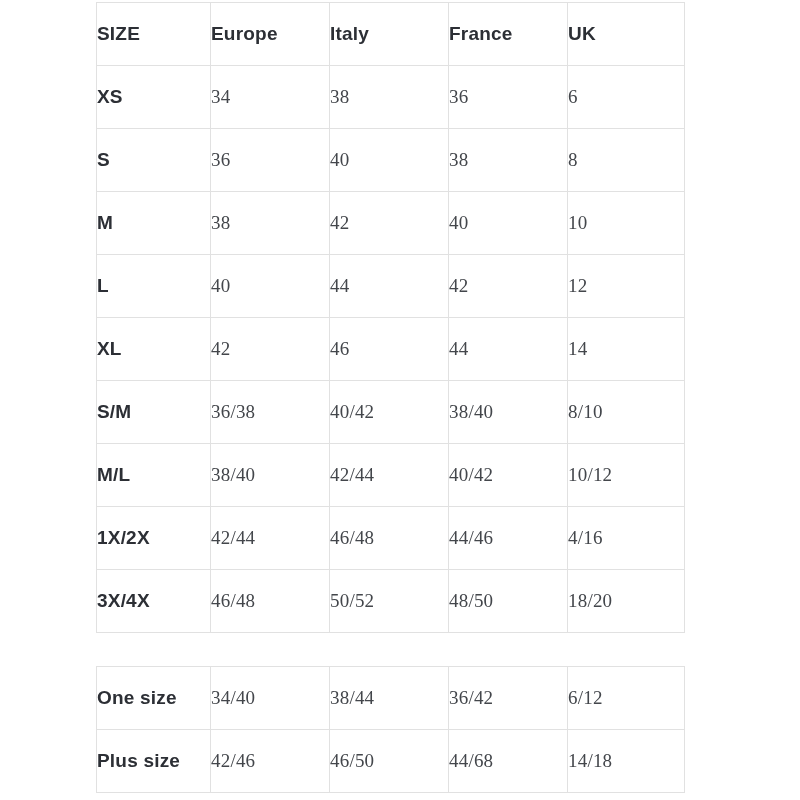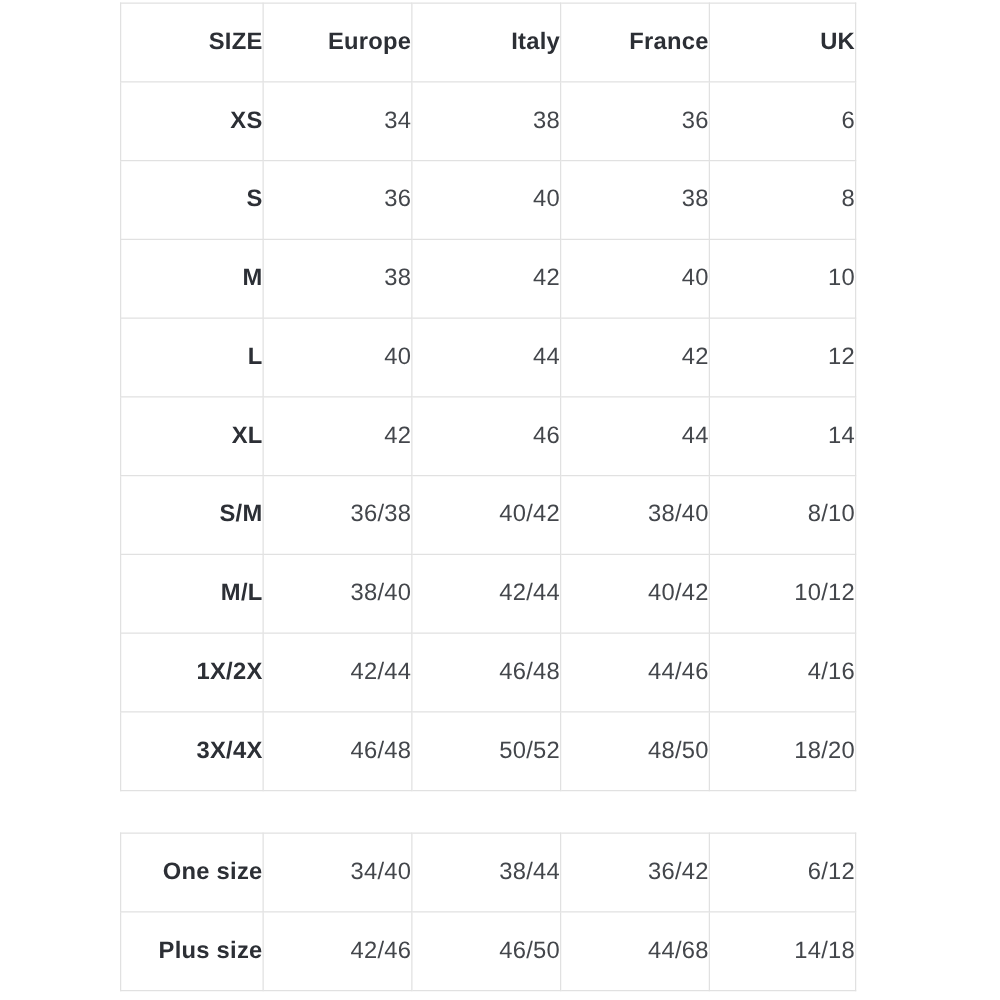--- a/index.html
+++ b/index.html
@@ -23,34 +23,35 @@
     width: 588px;
   }
   table.size-table col.c0 { width: 114px; }
   table.size-table col.c1 { width: 119px; }
   table.size-table col.c2 { width: 119px; }
   table.size-table col.c3 { width: 119px; }
   table.size-table col.c4 { width: 117px; }
   table.size-table th, table.size-table td {
     border: 1px solid #e1e1e1;
     height: 62px;
-    text-align: right;
+    text-align: left;
     vertical-align: middle;
     font-size: 19px;
     letter-spacing: 0.2px;
     padding: 0;
     background: #ffffff;
   }
   table.size-table th {
     font-weight: bold;
     color: #2c2f35;
   }
   table.size-table td {
     font-weight: normal;
     color: #43464b;
+    font-family: Liberation Serif, serif;
   }
   table.size-table.secondary {
     margin-top: 33px;
     border-radius: 30px;
   }
 </style>
 </head>
 <body>
 
 <div class="page">

